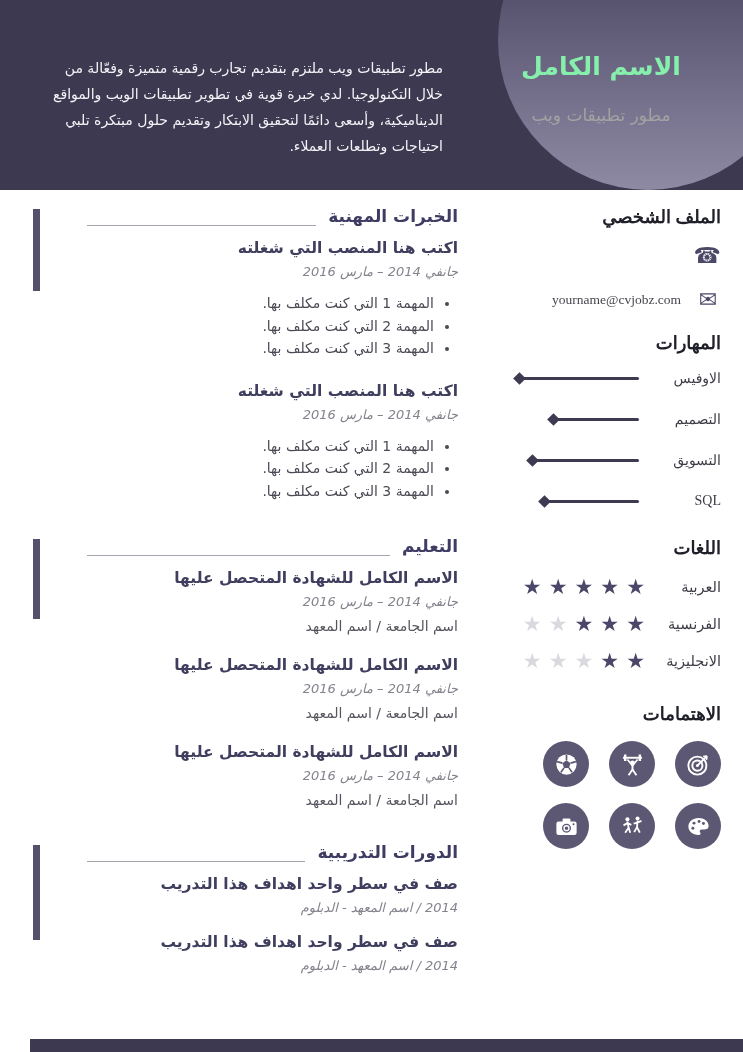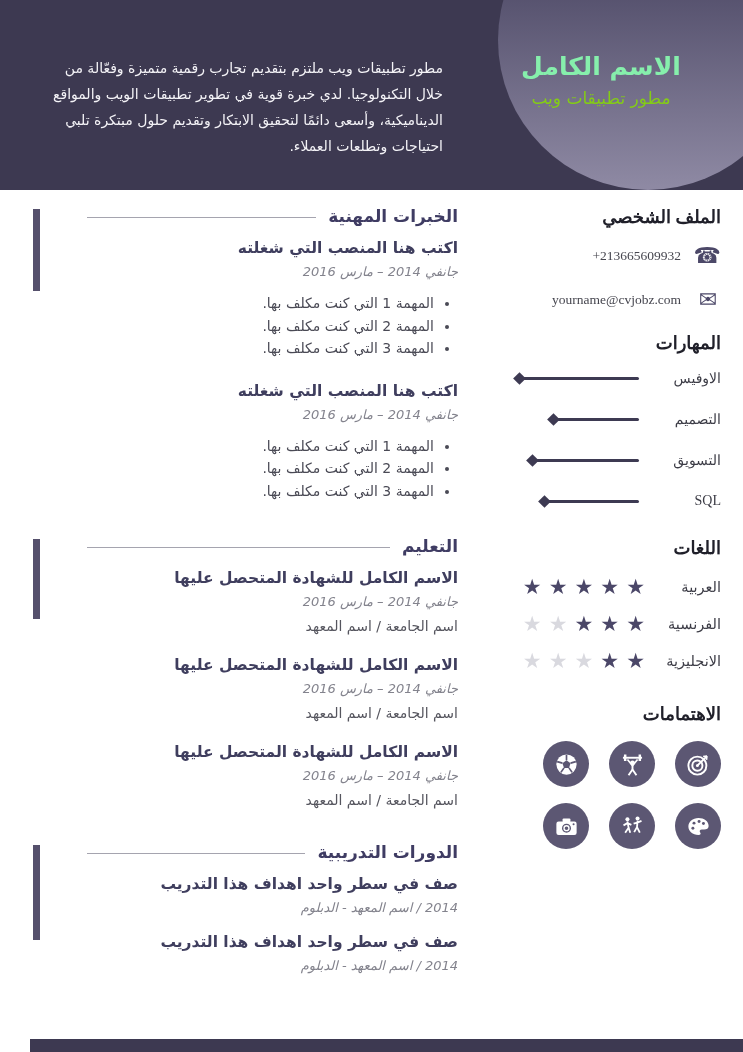--- a/index.html
+++ b/index.html
@@ -8,33 +8,33 @@
   .page { position:relative; width:743px; height:1052px; background:#fff; direction:rtl; }
 
   
   .header { position:absolute; top:0; left:0; width:743px; height:190px;
             background:#3d3951; overflow:hidden; }
   .header-circle { position:absolute; top:-110px; right:-55px; width:300px; height:300px;
                    border-radius:50%;
                    background:linear-gradient(180deg,#45415e 15%,#8f8aa4 100%); }
   .name-block { position:absolute; top:52px; right:22px; width:240px; text-align:center; z-index:2; }
   .name { color:#86efac; font-size:25px; font-weight:bold; letter-spacing:0.5px; }
-  .job-title { color:#84cc16; font-size:17px; margin-top:7px; }
+  .job-title { color:#a3a3a3; font-size:17px; margin-top:24px; }
   .summary { position:absolute; top:55px; right:300px; left:35px; z-index:2;
              color:#f4f3f7; font-size:14px; line-height:26px; text-align:right; }
 
   
   .main-col  { position:absolute; top:206px; right:285px; left:35px; }
   .side-col  { position:absolute; top:206px; right:22px; width:225px;font-family:Liberation Serif, serif; }
 
   
   .section { position:relative; padding-left:4px; }
   .accent-bar { position:absolute; left:-2px; top:3px; width:7px; background:#55506c; }
   .bar-exp { height:82px; } .bar-edu { height:80px; } .bar-trn { height:95px; }
-  .section-head { display:flex; align-items:center; margin-bottom:13px; }
+  .section-head { display:flex; align-items:flex-end; margin-bottom:13px; }
   .section-title { color:#3f3c63; font-size:17px; font-weight:bold; white-space:nowrap; }
   .head-line { flex:1; height:1px; background:#a5a4af; margin:2px 12px 0 48px; }
 
   .entry { margin-bottom:22px; padding-left:20px; }
   .entry-title { color:#3f3e5e; font-size:15.5px; font-weight:bold; margin-bottom:7px; }
   .entry-date  { color:#83838d; font-size:13px; font-style:italic; margin-bottom:9px; }
   .entry-sub   { color:#55555e; font-size:14px; }
   .task-list { list-style:disc; padding:4px 24px 0 0; color:#4a4a55; }
   .task-list li { font-size:14px; line-height:22.5px; }
   .mb-sec { margin-bottom:26px; }
@@ -154,21 +154,20 @@
       </div>
     </div>
   </div>
 
   <div class="side-col">
 
     <div class="side-heading">الملف الشخصي</div>
 
     <div class="contact-row">
       <span class="contact-icon">☎</span>
-      <span class="contact-text ltr" style="text-align:right;">+213665609932</span>
     </div>
 
     <div class="contact-row">
       <span class="contact-icon">✉</span>
       <span class="contact-text ltr" style="text-align:right;">yourname@cvjobz.com</span>
     </div>
 
 
     <div class="side-heading">المهارات</div>
 

